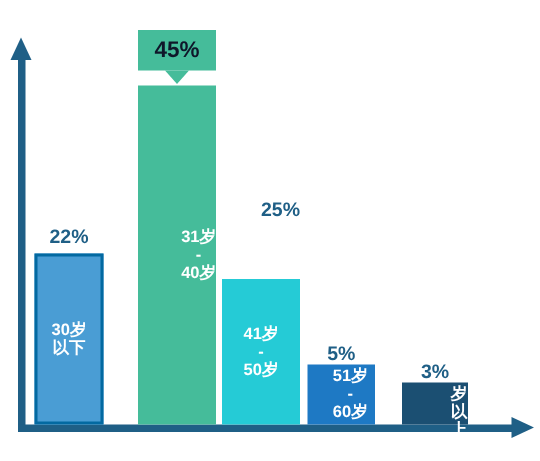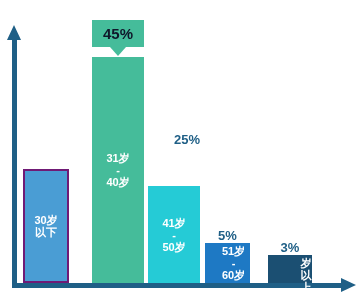--- a/index.html
+++ b/index.html
@@ -113,31 +113,32 @@
 <body>
 
 <div id="chart-root">
 
   <div class="axis-y-line"></div>
   <div class="axis-y-arrow"></div>
 
   <div class="axis-x-line"></div>
   <div class="axis-x-arrow"></div>
 
+  <div class="value-label" style="left:23px; top:150px; width:46px;">22%</div>
   <div class="bar" style="left:23px; width:46px; height:114px;">
-    <div class="bar-fill" style="background:#4A9DD4; border:2px solid #701a75;">
+    <div class="bar-fill" style="background:#4A9DD4; border:2px solid #0369a1;">
       <span class="bar-inner-label">30岁
 以下</span>
     </div>
   </div>
 
   <div class="callout" style="left:92px; top:20px; width:52px; height:27px; background:#45BC9A;">45%</div>
   <div class="callout-tail" style="left:110px; top:47px; border-top:9px solid #45BC9A;"></div>
   <div class="bar" style="left:92px; width:52px; height:226px;">
-    <div class="bar-fill" style="background:#45BC9A;">
+    <div class="bar-fill" style="background:#45BC9A;justify-content:flex-end;">
       <span class="bar-inner-label">31岁
 -
 40岁</span>
     </div>
   </div>
 
   <div class="value-label" style="left:161px; top:132px; width:52px;">25%</div>
   <div class="bar" style="left:148px; width:52px; height:97px;">
     <div class="bar-fill" style="background:#25CBD6;">
       <span class="bar-inner-label">41岁

